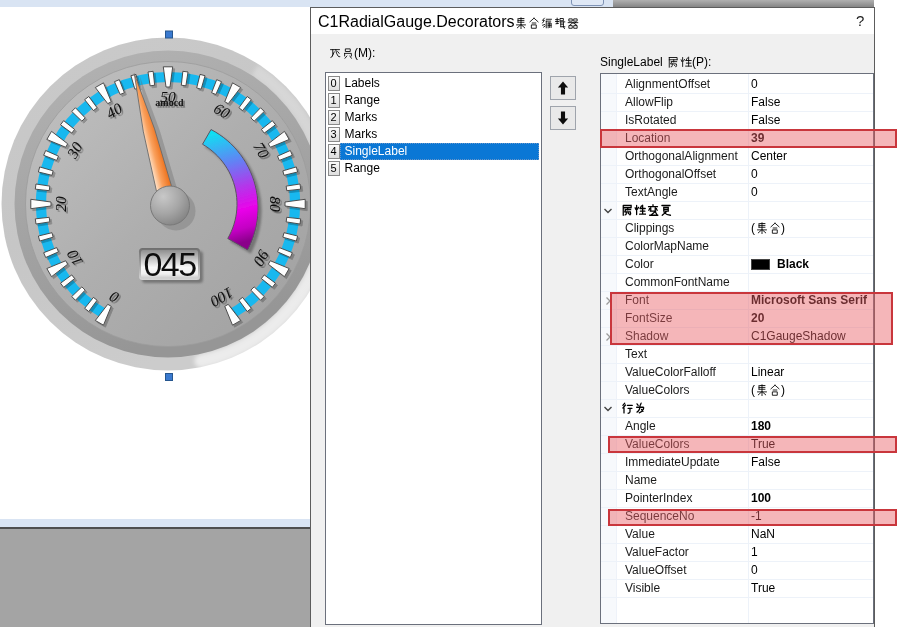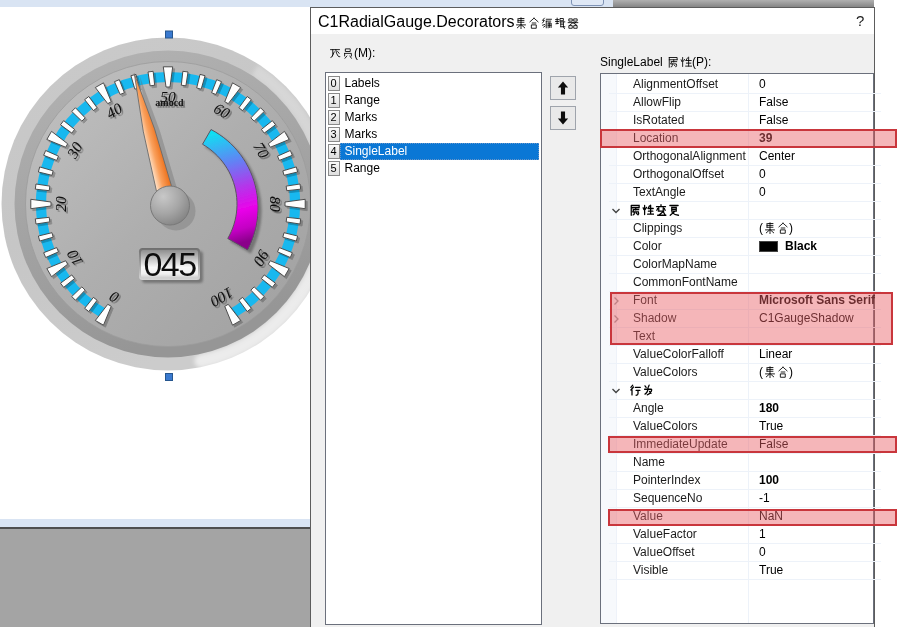--- a/index.html
+++ b/index.html
@@ -28,21 +28,21 @@
 .num { display:inline-block; width:12px; height:15px; margin-left:1.5px; margin-top:1px;
   border:1px solid #8a8a8a; background:linear-gradient(#fbfbfb,#dedede); font-size:11px;
   text-align:center; line-height:13.5px; vertical-align:top; }
 .lt { display:inline-block; padding-left:5px; height:17px; width:199px; }
 .lt.sel { background:#0a77d5; color:#fff; outline:1px dotted #6a96c8; outline-offset:-1px; }
 .btn { position:absolute; width:26px; height:24px; background:#e9e9e9; border:1px solid #9fa4ac;
   z-index:3; text-align:center; padding-top:4px; }
 
 #grid { position:absolute; left:600px; top:73px; width:274px; height:551px;
   background:#fff; border:1px solid #6b707c; z-index:3; }
-#grid .inner { position:absolute; left:8px; top:2px; width:272px; }
+#grid .inner { position:absolute; left:0; top:2px; width:272px; }
 .row { position:relative; height:18px; line-height:17px; font-size:12px; border-bottom:1px solid #edf2f9; white-space:nowrap; }
 .nm { position:absolute; left:24px; top:0; color:#1b1b1b; }
 .vl { position:absolute; left:150px; top:0; color:#000; width:122px; overflow:hidden; }
 .cat .catnm { left:19px; font-weight:bold; color:#000; }
 .chev { position:absolute; left:2px; top:4px; width:10px; height:10px; }
 .sw { position:absolute; left:0px; top:3px; width:19px; height:11px; background:#000; border:1px solid #444; }
 .vl b { position:relative; }
 .sw + b { margin-left:26px; }
 #vline { position:absolute; left:147px; top:0; width:1px; height:549px; background:#edf2f9; }
 #sline { position:absolute; left:15px; top:0; width:1px; height:549px; background:#eef2f9; }
@@ -327,37 +327,41 @@
         </div>
         <div class="row">
           <span class="nm">Clippings</span>
           <span class="vl">(<svg class="hz" viewBox="0 0 16 16">
               <use href="#z-ji2"></use>
             </svg><svg class="hz" viewBox="0 0 16 16">
               <use href="#z-he"></use>
             </svg>)</span>
         </div>
         <div class="row">
+          <span class="nm">ColorMapName</span>
+          <span class="vl"></span>
+        </div>
+        <div class="row">
           <span class="nm">Color</span>
           <span class="vl"><span class="sw"></span><b>Black</b></span>
-        </div>
-        <div class="row">
-          <span class="nm">ColorMapName</span>
-          <span class="vl"></span>
         </div>
         <div class="row">
           <span class="nm">CommonFontName</span>
           <span class="vl"></span>
         </div>
         <div class="row">
           <svg class="chev" viewBox="0 0 10 10">
             <path d="M3.5 1.5 L7 5 L3.5 8.5" fill="none" stroke="#9a9a9a" stroke-width="1.3"></path>
           </svg>
           <span class="nm">Font</span>
           <span class="vl"><b>Microsoft Sans Serif</b></span>
+        </div>
+        <div class="row">
+          <span class="nm">FontSize</span>
+          <span class="vl"><b>20</b></span>
         </div>
         <div class="row">
           <svg class="chev" viewBox="0 0 10 10">
             <path d="M3.5 1.5 L7 5 L3.5 8.5" fill="none" stroke="#9a9a9a" stroke-width="1.3"></path>
           </svg>
           <span class="nm">Shadow</span>
           <span class="vl">C1GaugeShadow</span>
         </div>
         <div class="row">
           <span class="nm">Text</span>

